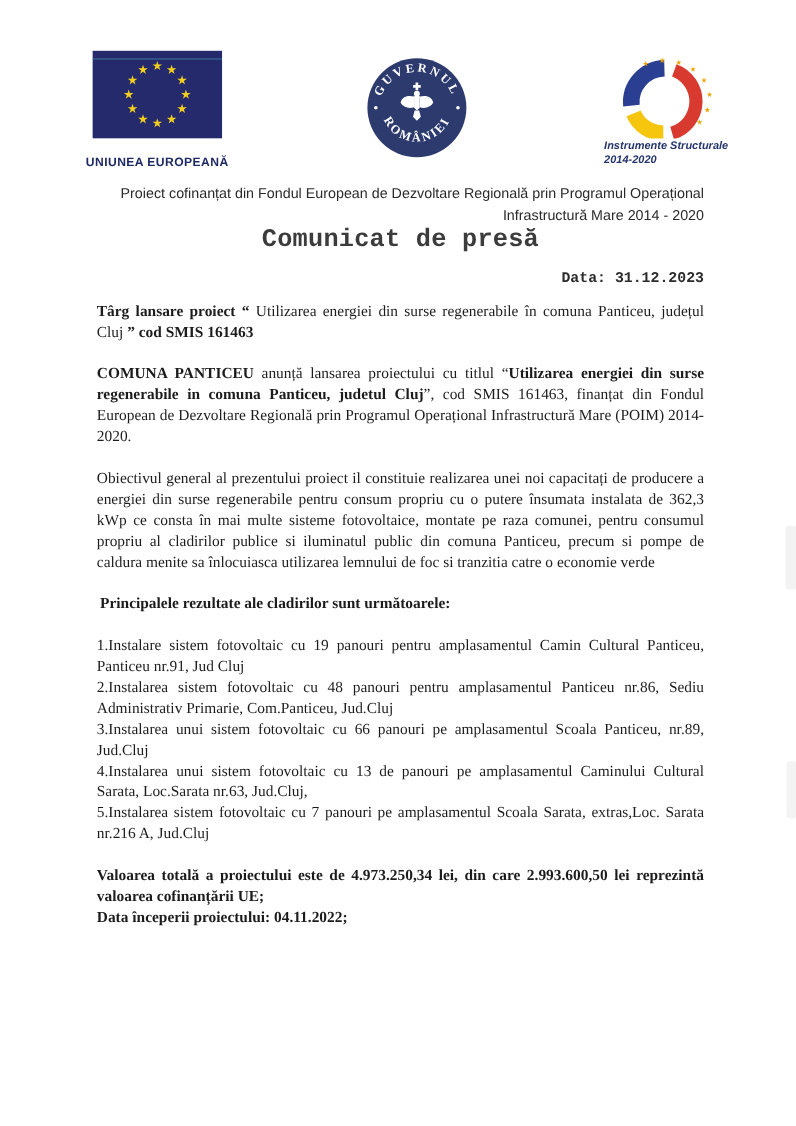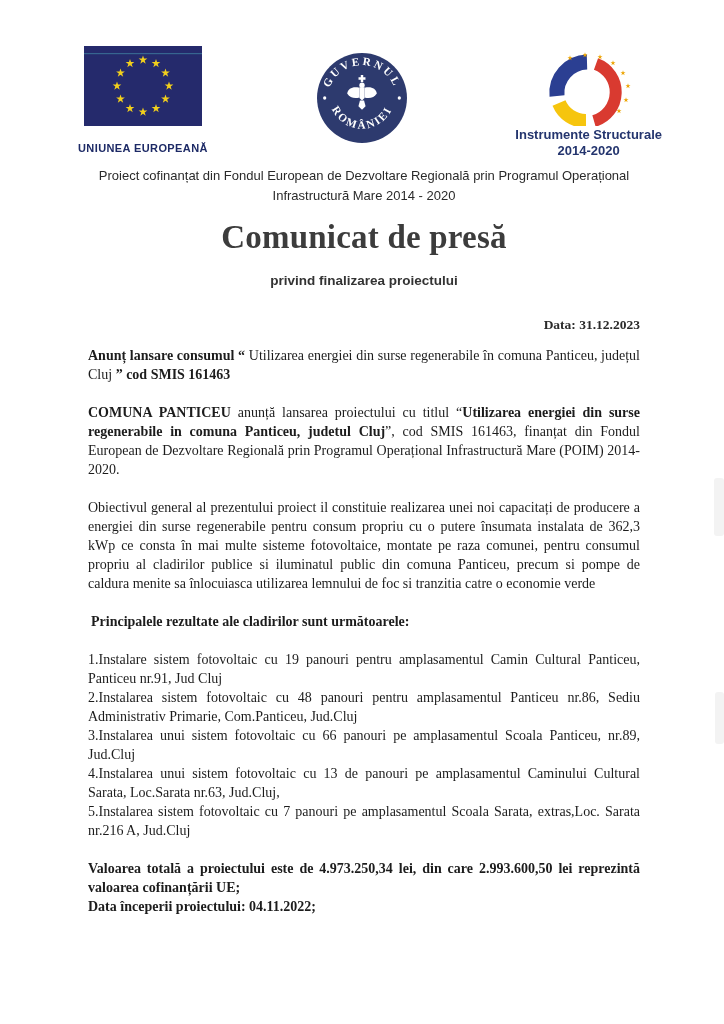--- a/index.html
+++ b/index.html
@@ -21,43 +21,43 @@
   .logo-block{display:flex;flex-direction:column;align-items:center;}
   .eu-label{
     font-family:"Liberation Sans", sans-serif;
     font-weight:bold;font-size:11px;letter-spacing:.4px;
     color:#1d2a66;margin-top:16px;white-space:nowrap;
   }
   .gov-block{margin-top:6px;}
   .is-block{margin-top:6px;}
   .is-label{
     font-family:"Liberation Sans", sans-serif;
-    font-weight:bold;font-size:13px;line-height:1.25;
-    color:#24356e;text-align:center;margin-top:1px;white-space:nowrap;
+    font-weight:bold;font-size:10px;line-height:1.25;
+    color:#24356e;text-align:left;margin-top:1px;white-space:nowrap;font-style:italic;
   }
   
   .funding-line{
     font-family:"Liberation Sans", sans-serif;
     font-size:13px;line-height:1.5;color:#2a2a2a;
-    text-align:center;margin-top:16px;
+    text-align:right;margin-top:16px;
   }
   .title{
-    font-family:Liberation Serif, serif;
-    font-weight:bold;font-size:33px;color:#3c3c3c;
-    text-align:center;margin-top:14px;letter-spacing:.2px;
+    font-family:Liberation Mono, monospace;
+    font-weight:bold;font-size:23px;color:#3c3c3c;
+    text-align:center;margin-top:0;letter-spacing:.2px;
   }
   .subtitle{
     font-family:"Liberation Sans", sans-serif;
     font-weight:bold;font-size:13.5px;color:#333;
     text-align:center;margin-top:17px;
   }
   .date-line{
-    font-family:Liberation Serif, serif;
+    font-family:Liberation Mono, monospace;
     font-weight:bold;font-size:13.5px;color:#2b2b2b;
-    text-align:right;margin-top:29px;
+    text-align:right;margin-top:15px;
   }
   
   .body-text{font-size:14px;line-height:19px;text-align:justify;color:#1c1c1c;}
   .p{margin:0;}
   .p-ann{margin-top:13px;}
   .p-gap{margin-top:19px;}
   .b{font-weight:bold;}
   .results-heading{font-weight:bold;margin-top:19px;padding-left:3px;}
   .results{margin-top:19px;}
   .totals{margin-top:19px;font-weight:bold;}
@@ -142,26 +142,25 @@
       </svg>
       <div class="is-label">
         <div>Instrumente Structurale</div>
         <div>2014-2020</div>
       </div>
     </div>
   </div>
 
   <div class="funding-line">Proiect cofinanțat din Fondul European de Dezvoltare Regională prin Programul Operațional Infrastructură Mare 2014 - 2020</div>
   <div class="title">Comunicat de presă</div>
-  <div class="subtitle">privind finalizarea proiectului</div>
   <div class="date-line">Data: 31.12.2023</div>
 
   <div class="body-text">
 
-    <p class="p p-ann"><span class="b">Anunț lansare consumul “</span><span>  Utilizarea energiei din surse regenerabile în comuna Panticeu, județul Cluj </span><span class="b">” cod SMIS 161463</span></p>
+    <p class="p p-ann"><span class="b">Târg lansare proiect “</span><span>  Utilizarea energiei din surse regenerabile în comuna Panticeu, județul Cluj </span><span class="b">” cod SMIS 161463</span></p>
 
     <p class="p p-gap"><span class="b">COMUNA PANTICEU</span><span> anunță lansarea proiectului cu titlul “</span><span class="b">Utilizarea energiei din surse regenerabile in comuna Panticeu, judetul Cluj</span><span>”, cod SMIS 161463, finanțat din Fondul European de Dezvoltare Regională prin Programul Operațional Infrastructură Mare (POIM) 2014-2020.</span></p>
 
     <p class="p p-gap">Obiectivul general al prezentului proiect il constituie realizarea unei noi capacitați de producere a energiei din surse regenerabile pentru consum propriu cu o putere însumata instalata de 362,3 kWp ce consta în mai multe sisteme fotovoltaice, montate pe raza comunei, pentru consumul propriu al cladirilor publice si iluminatul public din comuna Panticeu, precum si pompe de caldura menite sa înlocuiasca utilizarea lemnului de foc si tranzitia catre o economie verde</p>
 
     <p class="p results-heading">Principalele rezultate ale cladirilor sunt următoarele:</p>
 
     <div class="results">
       <p class="p">1.Instalare sistem fotovoltaic cu 19 panouri pentru amplasamentul Camin Cultural Panticeu, Panticeu nr.91, Jud Cluj</p>
       <p class="p">2.Instalarea sistem fotovoltaic cu 48 panouri pentru amplasamentul Panticeu nr.86, Sediu Administrativ Primarie, Com.Panticeu, Jud.Cluj</p>

